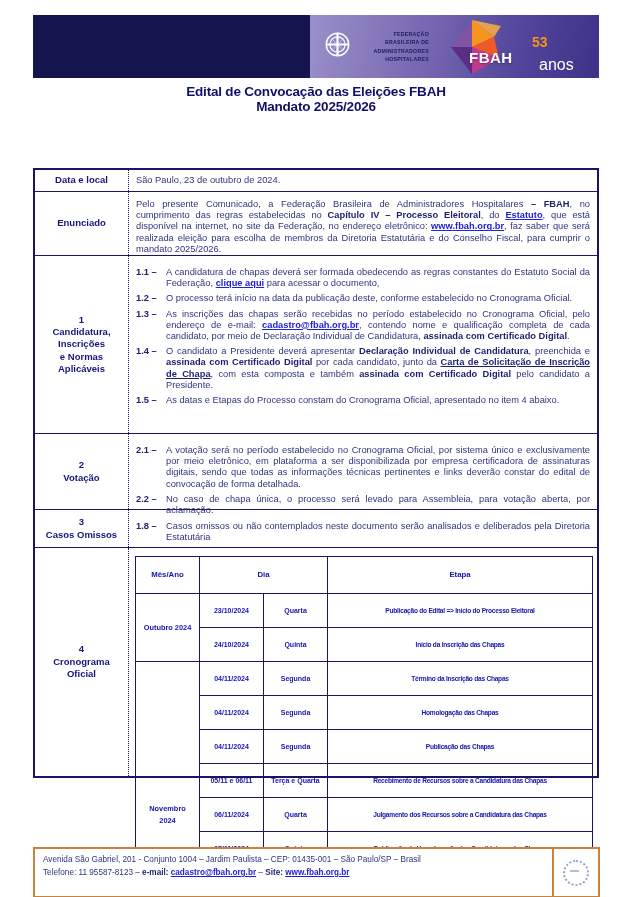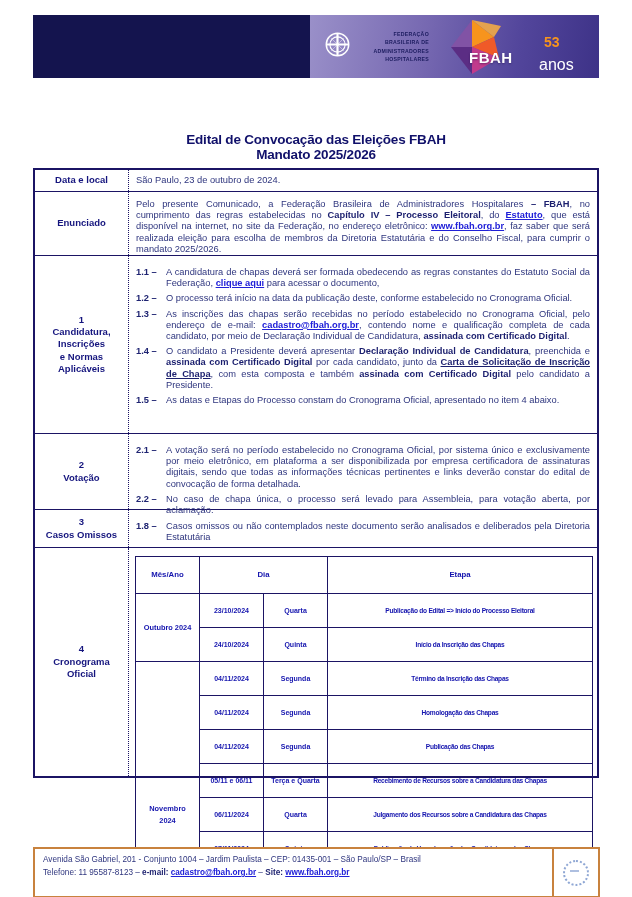--- a/index.html
+++ b/index.html
@@ -9,26 +9,26 @@
   
   .header{position:absolute;left:33px;top:15px;width:566px;height:63px;display:flex;}
   .header-bar{width:305px;background:#14144e;}
   .header-logo{flex:1;background:linear-gradient(100deg,#9a90c9 0%,#7668b1 40%,#52459b 72%,#3d3287 100%);
     display:flex;align-items:center;padding:0 8px 0 14px;gap:10px;}
   .fed-lines{font-size:5.2px;font-weight:bold;color:#1b1b5e;text-align:right;line-height:1.55;
     letter-spacing:.3px;white-space:pre-line;width:68px;}
   .logo-cluster{position:relative;width:152px;height:58px;}
   .fbah-text{position:absolute;left:30px;top:31px;color:#fff;font-weight:bold;font-size:15px;letter-spacing:.5px;
     text-shadow:0 1px 2px rgba(40,20,80,.55);}
-  .anos-num{position:absolute;left:105px;top:17px;color:#f7941d;font-weight:bold;font-size:14px;line-height:1;}
+  .anos-num{position:absolute;left:93px;top:17px;color:#f7941d;font-weight:bold;font-size:14px;line-height:1;}
   .anos-word{position:absolute;left:100px;top:39px;color:#fff;font-size:16px;line-height:1;}
 
   
   .title{position:absolute;top:84px;left:0;width:632px;text-align:center;font-weight:bold;color:#10106a;
-    font-size:13.5px;line-height:1.12;letter-spacing:-.2px;margin-top:48px;}
+    font-size:13.5px;line-height:1.12;letter-spacing:-.2px;}
 
   
   .doc-table{position:absolute;left:33px;top:120px;width:566px;border:2px solid #1b1464;box-sizing:border-box;background:#fff;margin-top:48px;}
   .trow{display:flex;border-top:1.2px solid #1b1464;box-sizing:border-box;}
   .trow:first-child{border-top:none;}
   .tlabel{flex:0 0 94px;border-right:1px dotted #1b1464;display:flex;align-items:center;justify-content:center;
     text-align:center;font-weight:bold;color:#15157e;font-size:9.5px;line-height:1.3;white-space:pre-line;
     padding:2px;box-sizing:border-box;}
   .tcontent{flex:1;padding:7px 7px;box-sizing:border-box;font-size:9.3px;line-height:11.2px;text-align:justify;min-width:0;}
   .h-datalocal{height:21px}.h-enunciado{height:64px}.h-sec1{height:178px}.h-sec2{height:76px}

